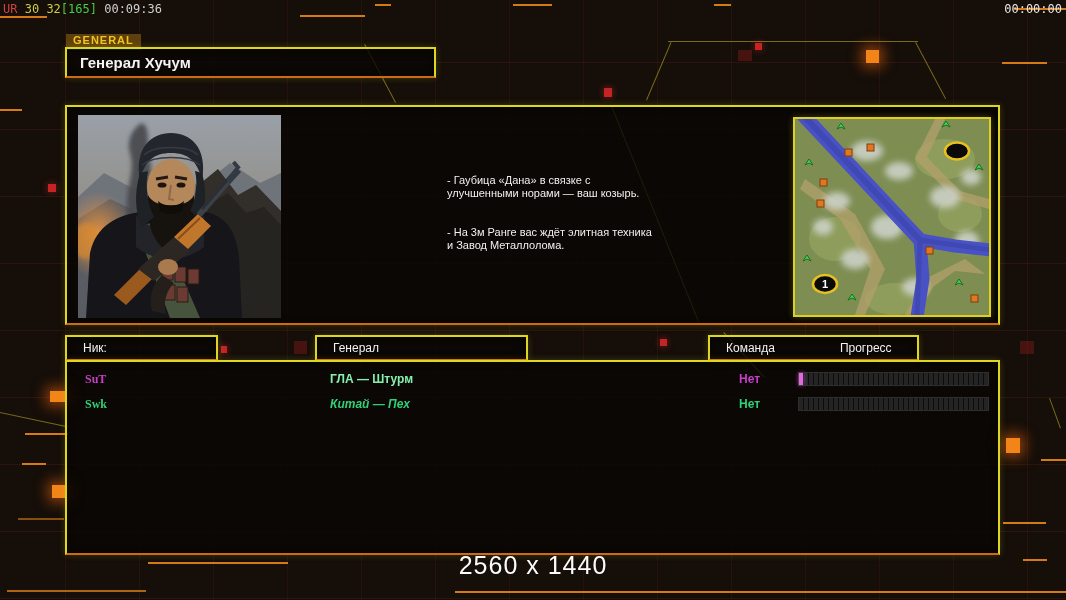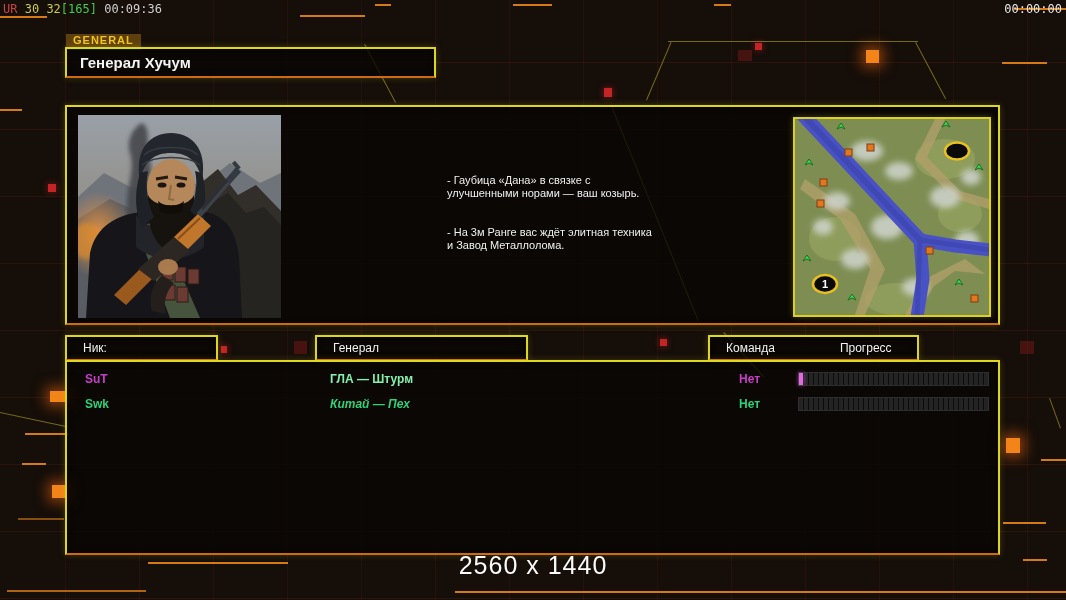--- a/index.html
+++ b/index.html
@@ -50,21 +50,21 @@
 
   .hdr{height:22px;display:flex;align-items:center;font-size:12px;font-weight:normal;color:#f2f2f2;}
   .hdr-nick{left:65px;top:335px;width:149px;}
   .hdr-general{left:315px;top:335px;width:209px;}
   .hdr-team{left:708px;top:335px;width:207px;}
   .hdr span{padding-left:16px;}
   .hdr .second{padding-left:65px;}
 
   .players-panel{left:65px;top:360px;width:931px;height:191px;}
   .prow{position:absolute;left:0;width:100%;height:22px;font-size:12px;font-weight:bold;}
-  .prow .nick{position:absolute;left:18px;top:4px;}
+  .prow .nick{position:absolute;left:18px;top:4px;font-family:Liberation Serif, serif;}
   .prow .gen{position:absolute;left:263px;top:4px;}
   .prow .team{position:absolute;left:672px;top:4px;}
   .bar{
     position:absolute;left:731px;top:4px;width:189px;height:12px;
     border:1px solid #2e2e2e;
     background:repeating-linear-gradient(90deg,#242424 0 4px,#0c0c0c 4px 5px);
   }
   .bar .fill{height:100%;box-shadow:0 0 5px rgba(255,120,255,.6);}
 
   .footer-res{left:0;top:551px;width:1066px;text-align:center;

